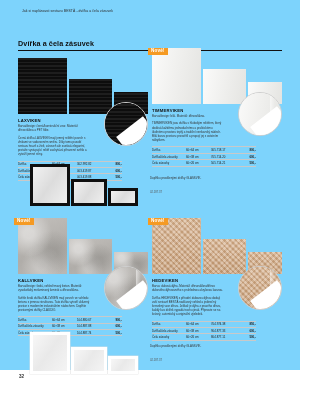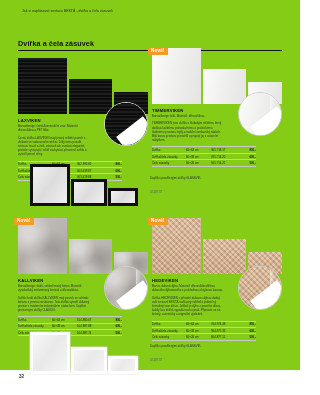--- a/index.html
+++ b/index.html
@@ -3,21 +3,21 @@
 <meta charset="utf-8">
 <style>
   * { box-sizing: border-box; margin: 0; padding: 0; }
   html, body {
     width: 300px; height: 395px;
     background: #ffffff;
     font-family: "Liberation Sans", sans-serif;
     color: #111111;
     overflow: hidden;
   }
-  .page { position: relative; width: 300px; height: 370px; background:#84cc16; }
+  .page { position: relative; width: 300px; height: 370px; background:#7dd3fc; }
 
   .runhead {
     position: absolute; left: 22px; top: 9px;
     font-size: 3.4px; letter-spacing: .08px; color: #2b2b2b; white-space: nowrap;
   }
 
   .page-title {
     position: absolute; left: 18px; top: 39px;
     font-size: 7.2px; font-weight: bold; color: #111; letter-spacing: .1px;
   }

